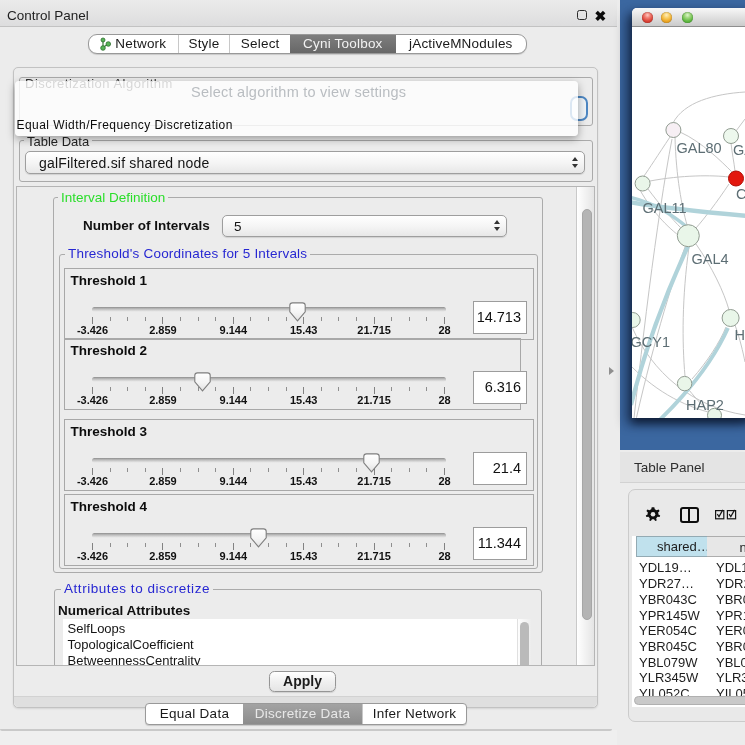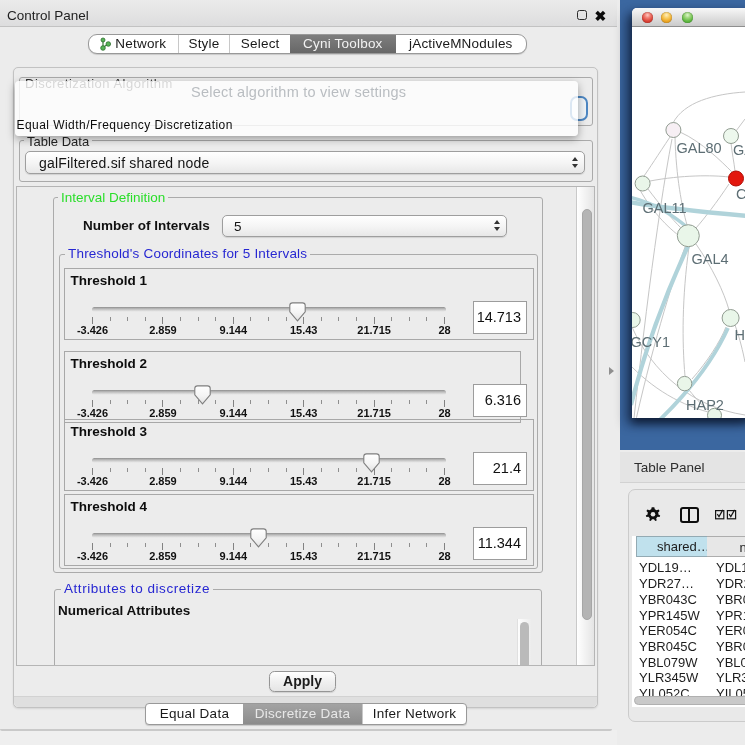--- a/index.html
+++ b/index.html
@@ -91,21 +91,21 @@
             <stop offset="0" stop-color="#ffffff"></stop>
             <stop offset=".55" stop-color="#f4f4f4"></stop>
             <stop offset="1" stop-color="#e2e2e2"></stop>
           </linearGradient>
         </defs>
       <path d="M0.8,3.6 Q0.8,0.9 3.5,0.9 L13.5,0.9 Q16.2,0.9 16.2,3.6 L16.2,9.8 L8.5,18.8 L0.8,9.8 Z" fill="url(#thg81)" stroke="#7e7e7e" stroke-width="1.1"></path>
     </svg>
     <div style="position:absolute;left:408.5px;top:32px;width:54px;height:33px;background:#fff;border:1px solid #9c9c9c;font-size:14.5px;color:#111;text-align:right;line-height:31px;padding-right:5px;">14.713</div>
   </div>
 
-  <div class="abs" style="left:46.5px;top:164px;width:457px;height:72px;border:1px solid #a8a8a8;padding-left:32px;">
+  <div class="abs" style="left:46.5px;top:151px;width:457px;height:72px;border:1px solid #a8a8a8;padding-left:32px;">
     <div style="position:absolute;left:6px;top:4px;font-size:13.5px;font-weight:bold;color:#0d0d0d;">Threshold 2</div>
     <div style="position:absolute;left:27.5px;top:37.5px;width:354px;height:5px;border-radius:2.5px;background:linear-gradient(#8d8d8d 0%,#b9b9b9 35%,#dcdcdc 75%,#efefef 100%);"></div>
     <div style="position:absolute;left:27.5px;top:47.5px;width:353.5px;height:4px;background:repeating-linear-gradient(to right,#8e8e8e 0 1px,transparent 1px 17.6px);"></div>
     <div style="position:absolute;left:27.5px;top:47.5px;width:353.5px;height:7px;background:repeating-linear-gradient(to right,#828282 0 1px,transparent 1px 70.4px);"></div>
     <div style="position:absolute;left:28.0px;top:55px;transform:translateX(-50%);font-size:11px;font-weight:bold;color:#111;">-3.426</div>
     <div style="position:absolute;left:98.4px;top:55px;transform:translateX(-50%);font-size:11px;font-weight:bold;color:#111;">2.859</div>
     <div style="position:absolute;left:168.8px;top:55px;transform:translateX(-50%);font-size:11px;font-weight:bold;color:#111;">9.144</div>
     <div style="position:absolute;left:239.20000000000002px;top:55px;transform:translateX(-50%);font-size:11px;font-weight:bold;color:#111;">15.43</div>
     <div style="position:absolute;left:309.6px;top:55px;transform:translateX(-50%);font-size:11px;font-weight:bold;color:#111;">21.715</div>
     <div style="position:absolute;left:380.0px;top:55px;transform:translateX(-50%);font-size:11px;font-weight:bold;color:#111;">28</div>
@@ -166,20 +166,23 @@
           </linearGradient>
         </defs>
       <path d="M0.8,3.6 Q0.8,0.9 3.5,0.9 L13.5,0.9 Q16.2,0.9 16.2,3.6 L16.2,9.8 L8.5,18.8 L0.8,9.8 Z" fill="url(#thg307)" stroke="#7e7e7e" stroke-width="1.1"></path>
     </svg>
     <div style="position:absolute;left:408.5px;top:32px;width:54px;height:33px;background:#fff;border:1px solid #9c9c9c;font-size:14.5px;color:#111;text-align:right;line-height:31px;padding-right:5px;">11.344</div>
   </div>
 
   <div class="abs" style="left:37px;top:402px;width:488px;height:80px;border:1px solid #ababab;border-radius:3px 3px 0 0;"></div>
   <div class="abs" style="left:44px;top:393.5px;font-size:13.5px;letter-spacing:0.55px;color:#2727d2;background:#ececec;padding:0 3px;">Attributes to discretize</div>
   <div class="abs" style="left:41px;top:416px;font-size:13.5px;font-weight:bold;color:#111;">Numerical Attributes</div>
+  <div class="abs" style="left:46px;top:432px;width:454px;height:48px;background:#fff;overflow:hidden;">
+    <div style="padding:1.5px 0 0 4.5px;font-size:13px;color:#151515;line-height:16px;">SelfLoops<br>TopologicalCoefficient<br>BetweennessCentrality</div>
+  </div>
   <div class="abs" style="left:500px;top:432px;width:14px;height:48px;background:linear-gradient(to right,#fdfdfd,#ededed);border-left:1px solid #e0e0e0;"></div>
   <div class="abs" style="left:502.5px;top:435px;width:9px;height:46px;background:#bababa;border-radius:4.5px 4.5px 0 0;"></div>
 </div>
 
 <div class="abs" style="left:269px;top:671px;width:67px;height:21px;border:1px solid #959595;border-radius:5.5px;background:linear-gradient(#ffffff,#f0f0f0 50%,#e5e5e5);box-shadow:0 1px 1px rgba(0,0,0,.12);text-align:center;font-size:14px;font-weight:bold;color:#1c1c1c;line-height:19px;">Apply</div>
 
 <div class="abs" style="left:145px;top:703px;width:322px;height:21.5px;background:#fff;border:1px solid #999;border-radius:4px;box-shadow:0 1px 1px rgba(0,0,0,.15);overflow:hidden;display:flex;font-size:13.5px;letter-spacing:0.25px;color:#191919;">
   <div style="width:97px;display:flex;align-items:center;justify-content:center;">Equal Data</div>
   <div style="width:119px;display:flex;align-items:center;justify-content:center;background:linear-gradient(#a3a3a3,#8c8c8c);color:#e8e8e8;">Discretize Data</div>
   <div style="width:104px;display:flex;align-items:center;justify-content:center;border-left:1px solid #c8c8c8;">Infer Network</div>

